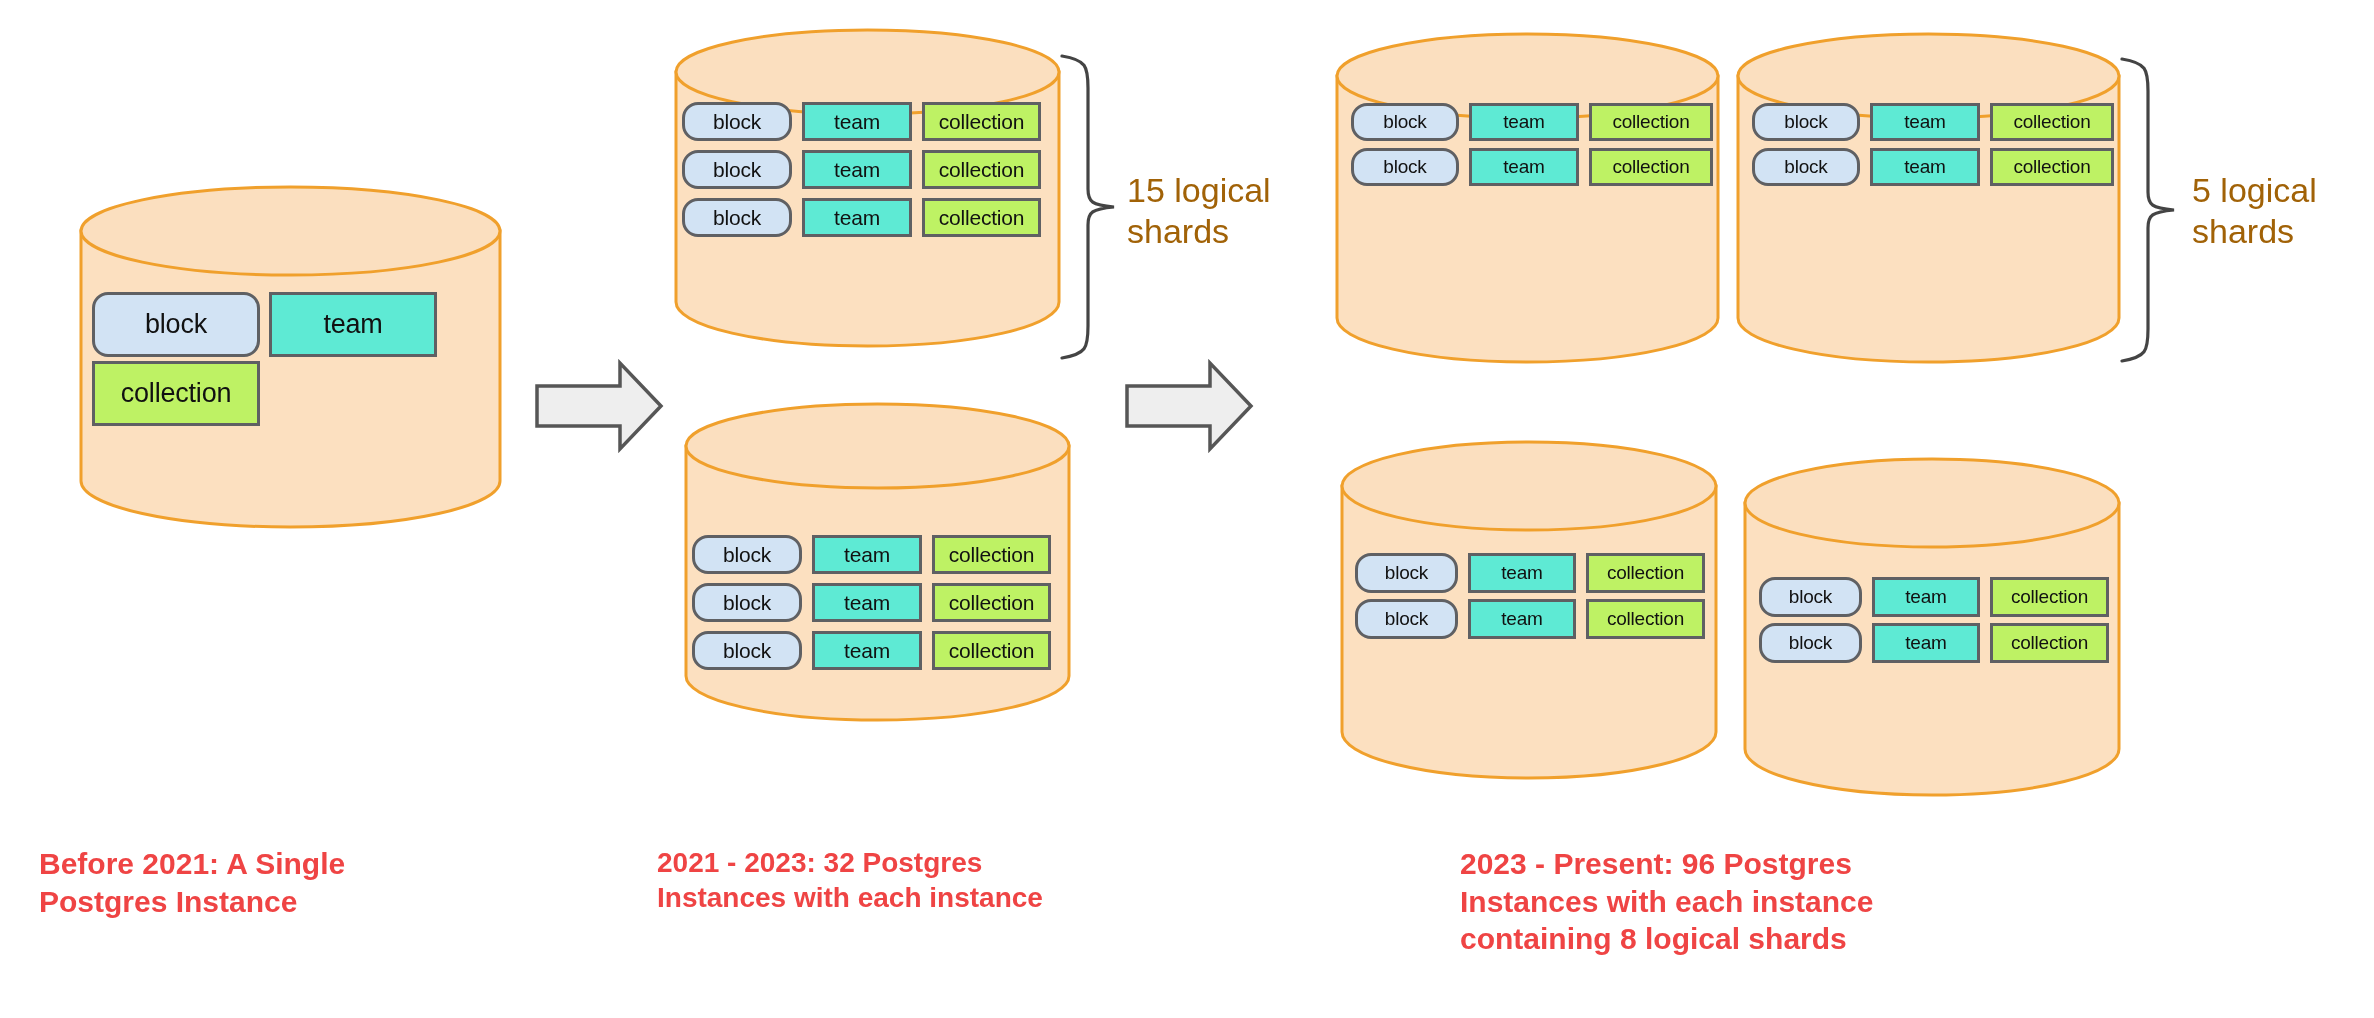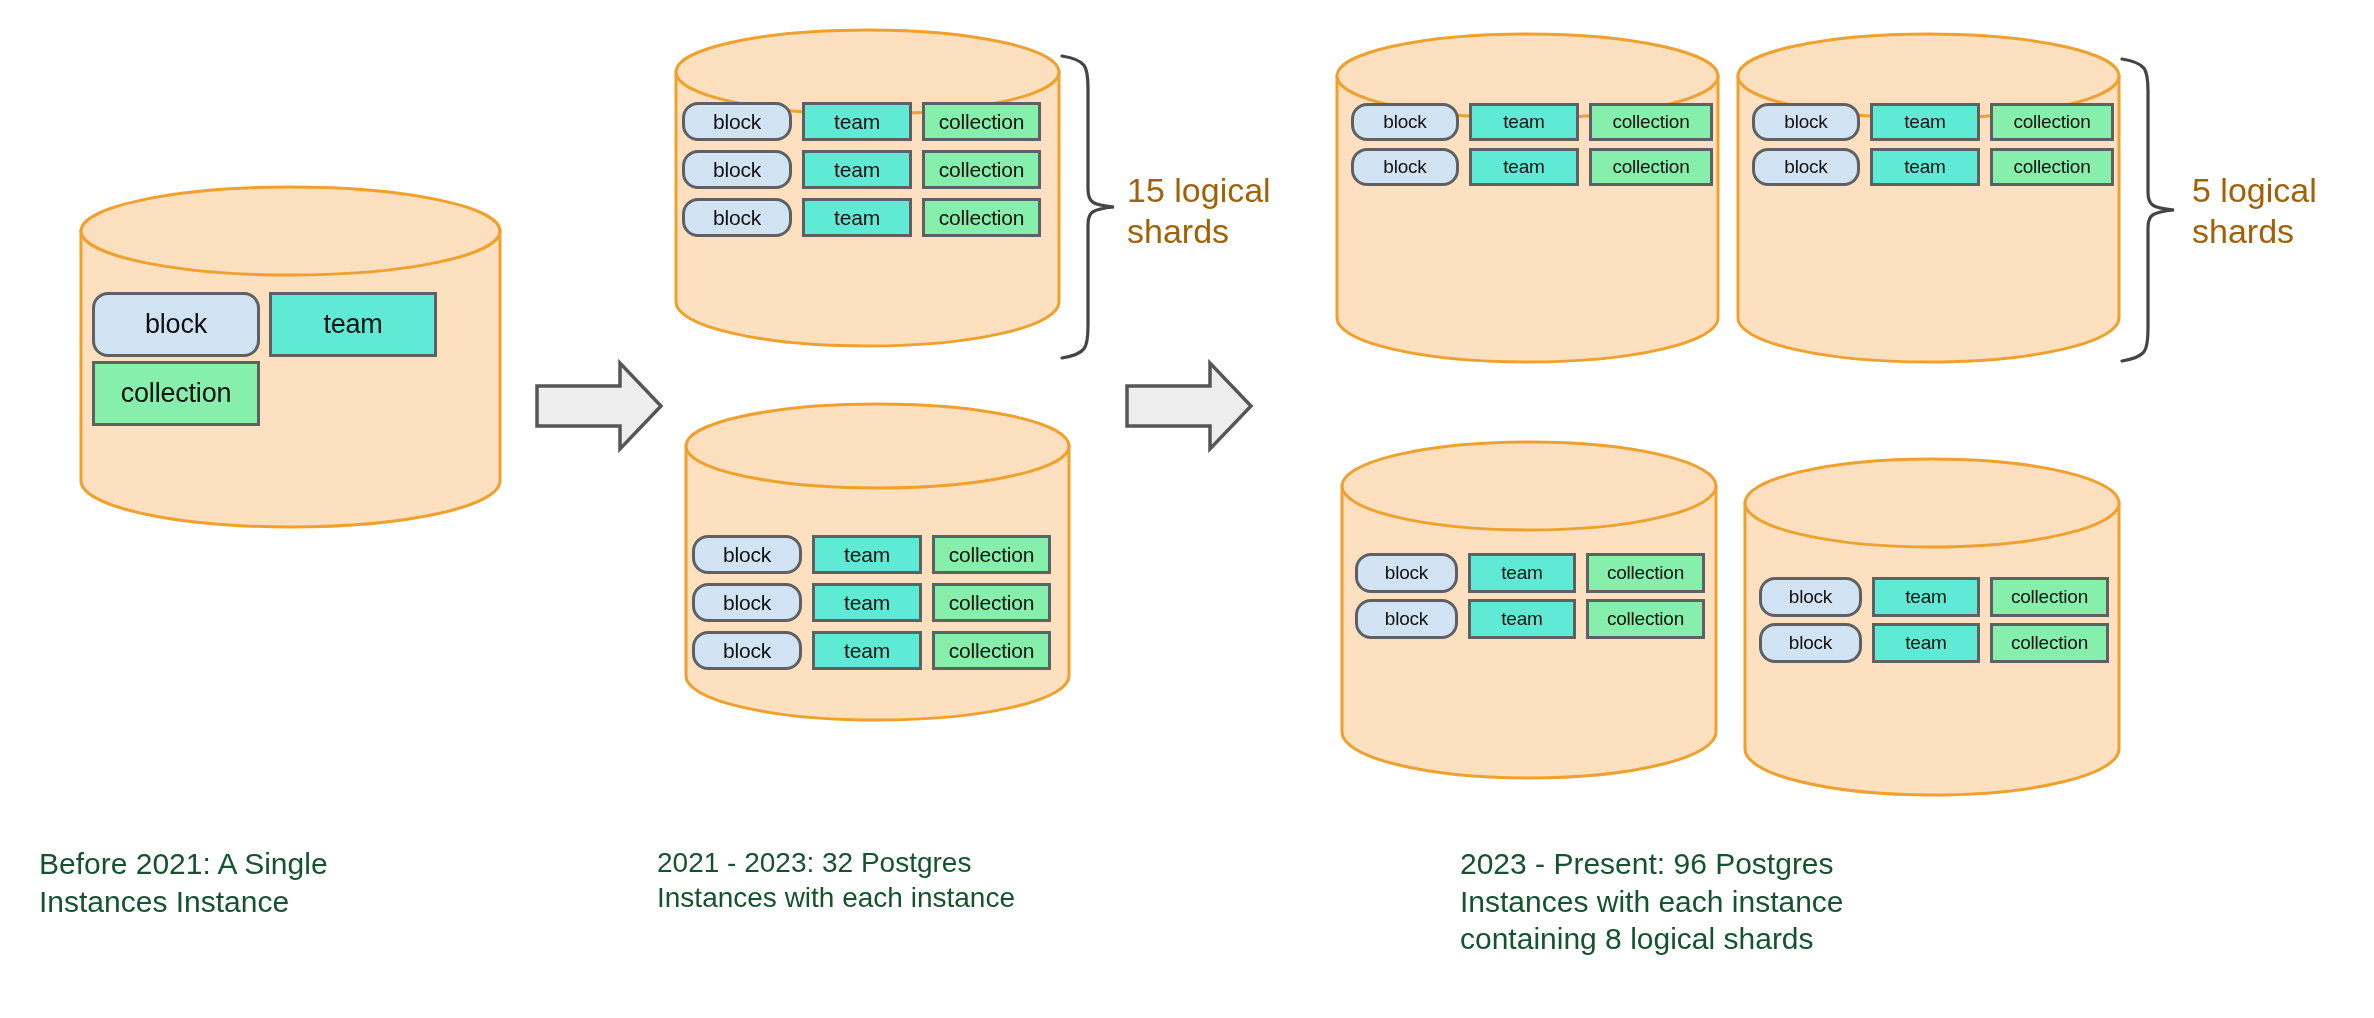--- a/index.html
+++ b/index.html
@@ -56,21 +56,21 @@
     align-items: center;
     justify-content: center;
     color: #111111;
     font-family: "Liberation Sans", sans-serif;
     letter-spacing: -0.2px;
     white-space: nowrap;
     overflow: hidden;
   }
   .shard.block      { background: #d2e3f4; border-radius: 16px; }
   .shard.team       { background: #5eead4; }
-  .shard.collection { background: #86efac; }
+  .shard.collection { background: #bef264; }
 
   
   .bigarrow {
     position: absolute;
   }
   .bigarrow svg { display: block; overflow: visible; }
   .bigarrow path {
     fill: #eeeeee;
     stroke: #565656;
     stroke-width: 3.5;
@@ -91,22 +91,22 @@
   .brace-label {
     position: absolute;
     color: #a16207;
     line-height: 1.22;
     font-family: "Liberation Sans", sans-serif;
   }
 
   
   .caption {
     position: absolute;
-    color: #14532d;
-    font-weight: normal;
+    color: #ef4444;
+    font-weight: bold;
     line-height: 1.25;
     font-family: "Liberation Sans", sans-serif;
   }
 </style>
 </head>
 <body>
 
 <div id="stage">
 
   <div class="cyl" style="left:79px; top:185px; width:423px; height:342px;">
@@ -118,21 +118,21 @@
   <div class="shards" style="left:92px; top:292px; width:345px; height:134px;
               grid-template-columns:168px 168px; grid-template-rows:65px 65px; gap:4px 9px;
               font-size:27px;">
     <div class="shard block">block</div>
     <div class="shard team">team</div>
     <div class="shard collection">collection</div>
   </div>
 
   <div class="caption" style="left:39px; top:845px; width:520px; font-size:30px;">
     <div>Before 2021: A Single</div>
-    <div>Instances Instance</div>
+    <div>Postgres Instance</div>
   </div>
 
   <div class="bigarrow" style="left:534px; top:360px;">
     <svg width="130" height="92" viewBox="0 0 130 92">
       <path d="M3,26 L86,26 L86,3 L127,46 L86,89 L86,66 L3,66 Z"></path>
     </svg>
   </div>
 
   <div class="cyl" style="left:674px; top:28px; width:387px; height:318px;">
     <svg class="cyl-svg" viewBox="0 0 387 318" preserveAspectRatio="none">

